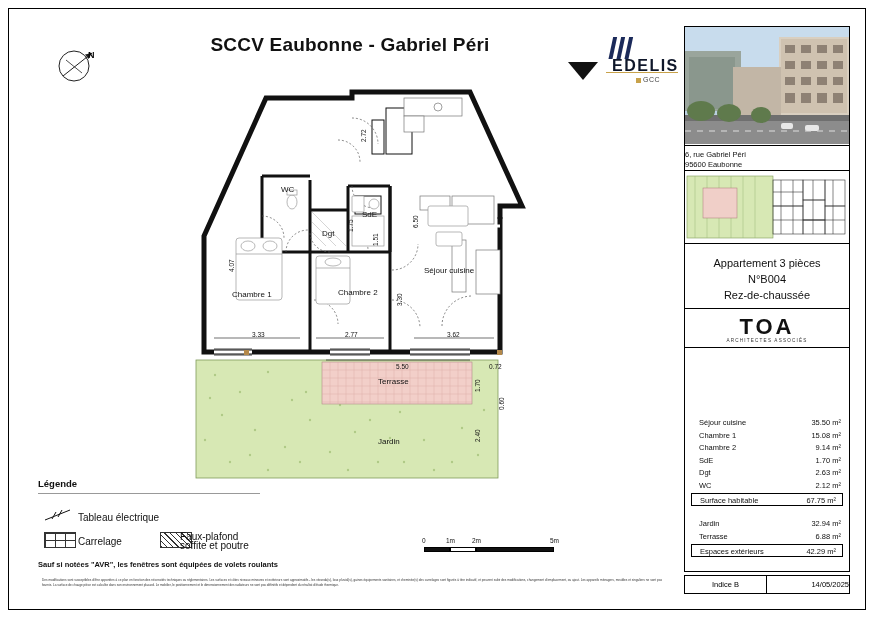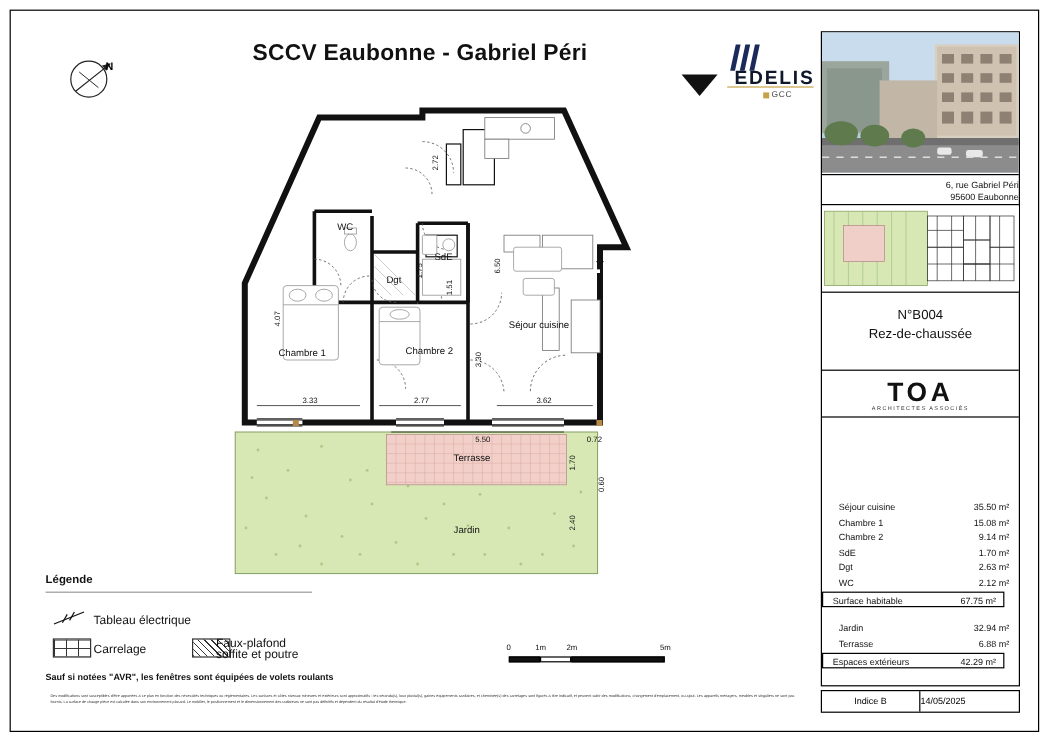--- a/index.html
+++ b/index.html
@@ -97,21 +97,21 @@
     overflow: hidden;
   }
   .rp-addr {
     position: absolute;
     left: 685px; top: 145px;
     width: 164px; height: 26px;
     border-top: 1px solid #000;
     border-bottom: 1px solid #000;
     box-sizing: border-box;
     font-size: 7.5px;
-    text-align: right;
+    text-align: left;
     line-height: 1.35;
     padding-top: 4px;
     color: #111;
   }
   .rp-site {
     position: absolute;
     left: 685px; top: 172px;
     width: 164px; height: 70px;
     overflow: hidden;
     background: #fff;
@@ -170,21 +170,21 @@
   }
   .srow {
     position: relative;
     height: 12.5px;
     padding: 0 8px 0 14px;
   }
   .srow .nm { position: absolute; left: 14px; top: 1px; }
   .srow .vl { position: absolute; right: 8px; top: 1px; }
   .srow.total {
     border: 1px solid #000;
-    margin: 1px 6px 2px 0;
+    margin: 1px 6px 2px 6px;
     padding: 0;
     height: 13px;
     font-weight: normal;
     width: 152px;
     box-sizing: border-box;
   }
   .srow.total .nm { left: 8px; top: 2px; }
   .srow.total .vl { right: 6px; top: 2px; }
 
   
@@ -199,21 +199,21 @@
   .indexbar .c1 {
     position: absolute; left: 0; top: 0;
     width: 82px; height: 100%;
     border-right: 1px solid #000;
     box-sizing: border-box;
     text-align: center; padding-top: 4px;
   }
   .indexbar .c2 {
     position: absolute; left: 82px; top: 0;
     width: 82px; height: 100%;
-    text-align: left; padding-top: 4px;
+    text-align: right; padding-top: 4px;
   }
 
   
   .legend-box {
     position: absolute;
     left: 38px; top: 478px;
     width: 240px; height: 96px;
   }
   .legend-title {
     font-size: 9.5px;
@@ -592,20 +592,21 @@
       <line x1="88" y1="20" x2="118" y2="20"></line>
       <line x1="96" y1="8" x2="96" y2="62"></line>
       <line x1="108" y1="8" x2="108" y2="62"></line>
       <line x1="128" y1="8" x2="128" y2="62"></line>
       <line x1="148" y1="8" x2="148" y2="62"></line>
       <line x1="88" y1="48" x2="160" y2="48"></line>
     </g>
   </svg>
 
   <div class="rp-appt">
+    <div>Appartement 3 pièces</div>
     <div>N°B004</div>
     <div>Rez-de-chaussée</div>
   </div>
 
   <div class="rp-toa">
     <div class="toa">TOA</div>
     <div class="toa-sub">ARCHITECTES ASSOCIÉS</div>
   </div>
 
 

